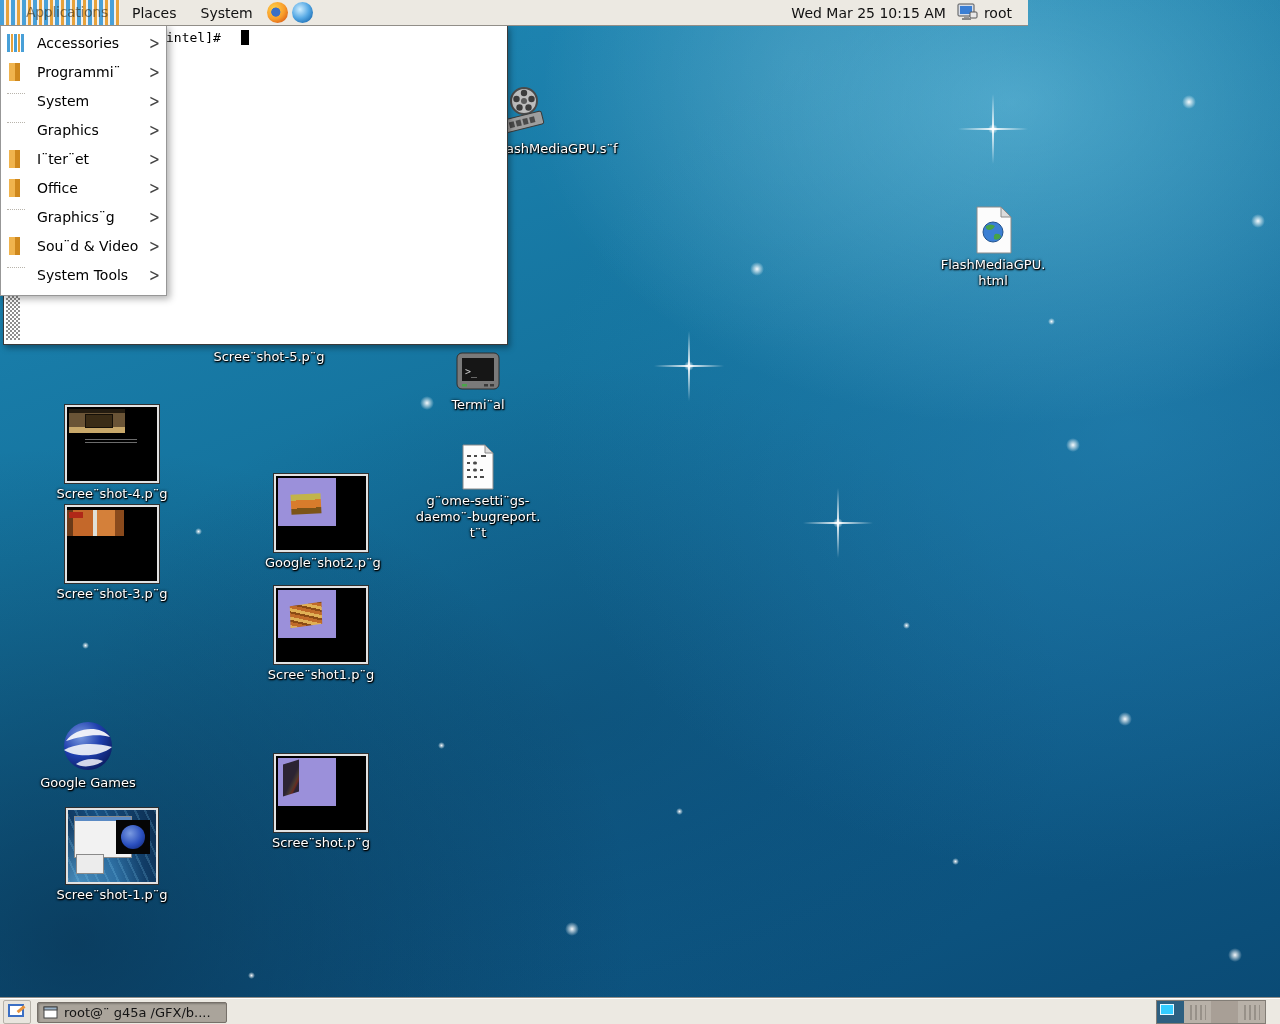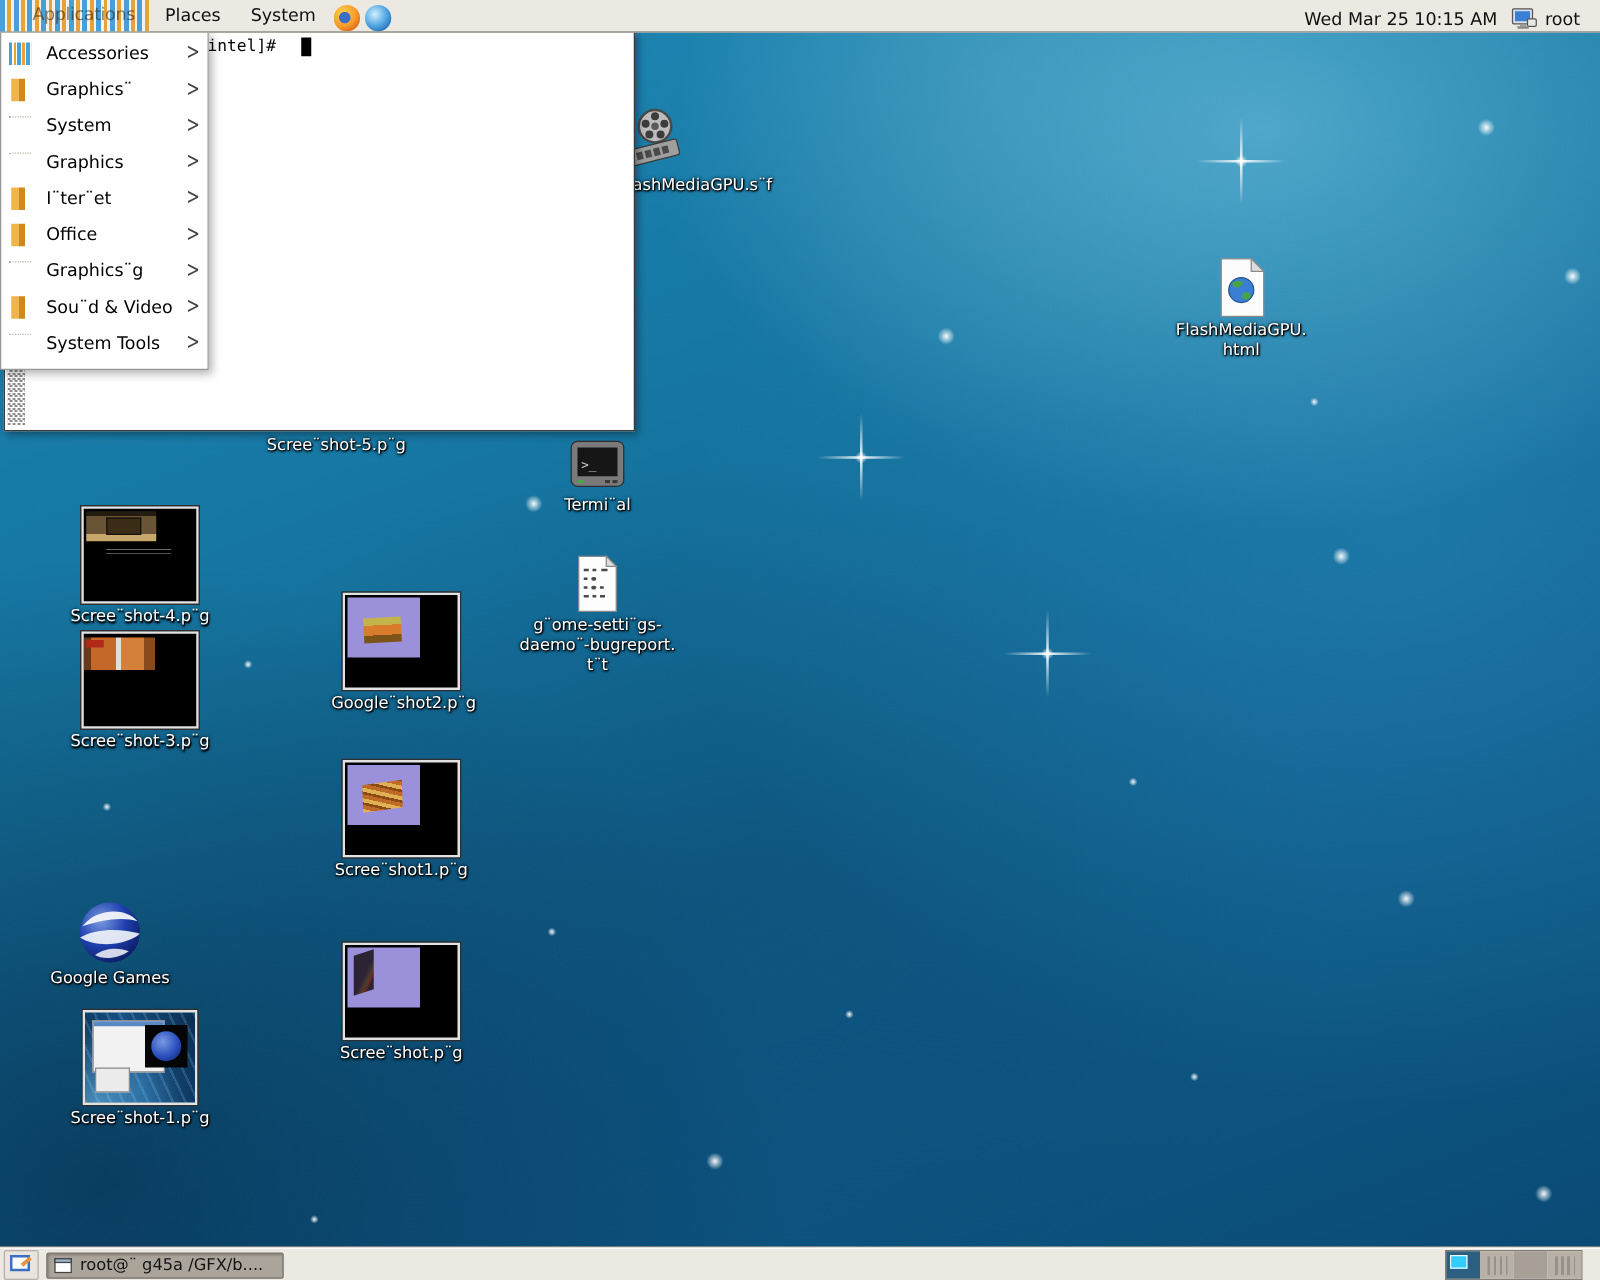--- a/index.html
+++ b/index.html
@@ -15,22 +15,22 @@
       linear-gradient(160deg,#1f8ab8 0%,#15749f 38%,#0e5a88 72%,#0a4a74 100%);}
   .sp{position:absolute;border-radius:50%;width:7px;height:7px;
     background:radial-gradient(circle,rgba(255,255,255,.95),rgba(255,255,255,0) 70%);}
   .sp.md{width:14px;height:14px;}
   .sp.big{width:10px;height:10px;}
   .sp.big::before,.sp.big::after{content:'';position:absolute;background:linear-gradient(to bottom,transparent,rgba(255,255,255,.95),transparent);}
   .sp.big::before{left:50%;top:-300%;width:2px;height:700%;transform:translateX(-50%);}
   .sp.big::after{top:50%;left:-300%;height:2px;width:700%;transform:translateY(-50%);
     background:linear-gradient(to right,transparent,rgba(255,255,255,.95),transparent);}
   
-  .panel{position:absolute;left:0;top:0;width:1280px;height:25px;background:#ece9e2;
-    border-bottom:1px solid #918e88;display:flex;align-items:flex-end;font-size:14px;color:#111;z-index:50;}
+  .panel{position:absolute;left:0;top:0;width:1028px;height:25px;background:#ece9e2;
+    border-bottom:1px solid #918e88;display:flex;align-items:center;font-size:14px;color:#111;z-index:50;}
   .apps-btn{height:25px;width:120px;position:relative;cursor:default;
     background:repeating-linear-gradient(90deg,#48a0d8 0 4px,#f2f1ee 4px 6px,#e8a23a 6px 9px,#f2f1ee 9px 11px);}
   .apps-btn span{position:absolute;left:26px;top:4px;color:rgba(45,32,12,.55);font-size:14px;letter-spacing:-.3px;}
   .pmenu{padding:0 12px;height:25px;display:flex;align-items:center;}
   .ff{width:21px;height:21px;border-radius:50%;margin:0 2px;}
   .ff.orange{background:
     radial-gradient(circle at 42% 48%,#3b6fc4 0 26%,transparent 30%),
     radial-gradient(circle at 35% 32%,#ffd24a,#f89c2a 52%,#e06a1a 78%,#a03f10);}
   .ff.blue{background:radial-gradient(circle at 38% 35%,#cfeeff,#55a8e4 48%,#1a6ab0 85%);}
   .panel-right{margin-left:auto;display:flex;align-items:center;gap:10px;padding-right:16px;}
@@ -221,21 +221,21 @@
         <rect x="21" y="32" width="4" height="2"></rect>
     </g>
   </svg>
   <div class="dlabel">
     <span style="display:block">g¨ome-setti¨gs-</span>
     <span style="display:block">daemo¨-bugreport.</span>
     <span style="display:block">t¨t</span>
   </div>
 </div>
 
-<div class="dicon" style="left:265px;top:608px;width:112px">
+<div class="dicon" style="left:265px;top:586px;width:112px">
   <div class="thumb">
     <div class="lav"></div>
     <div class="shot1img"></div>
   </div>
   <div class="dlabel">Scree¨shot1.p¨g</div>
 </div>
 
 <div class="dicon" style="left:38px;top:720px;width:100px">
   <svg width="52" height="52" viewBox="0 0 52 52" style="margin:0 auto">
     <defs>
@@ -279,21 +279,21 @@
 </div>
 
 <div class="appmenu">
   <div class="mitem">
     <span class="micon stripe"></span>
     <span class="mlabel">Accessories</span>
     <span class="marrow">&gt;</span>
   </div>
   <div class="mitem">
     <span class="micon orange"></span>
-    <span class="mlabel">Graphics¨</span>
+    <span class="mlabel">Programmi¨</span>
     <span class="marrow">&gt;</span>
   </div>
   <div class="mitem">
     <span class="micon ghost"></span>
     <span class="mlabel">System</span>
     <span class="marrow">&gt;</span>
   </div>
   <div class="mitem">
     <span class="micon ghost"></span>
     <span class="mlabel">Graphics</span>

